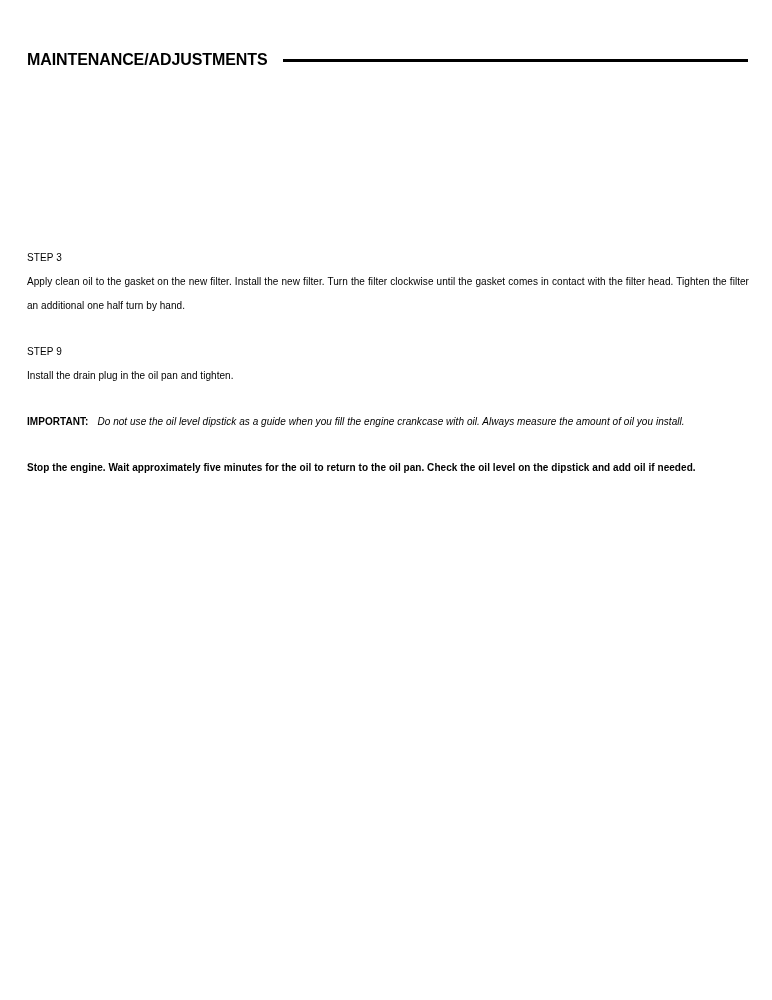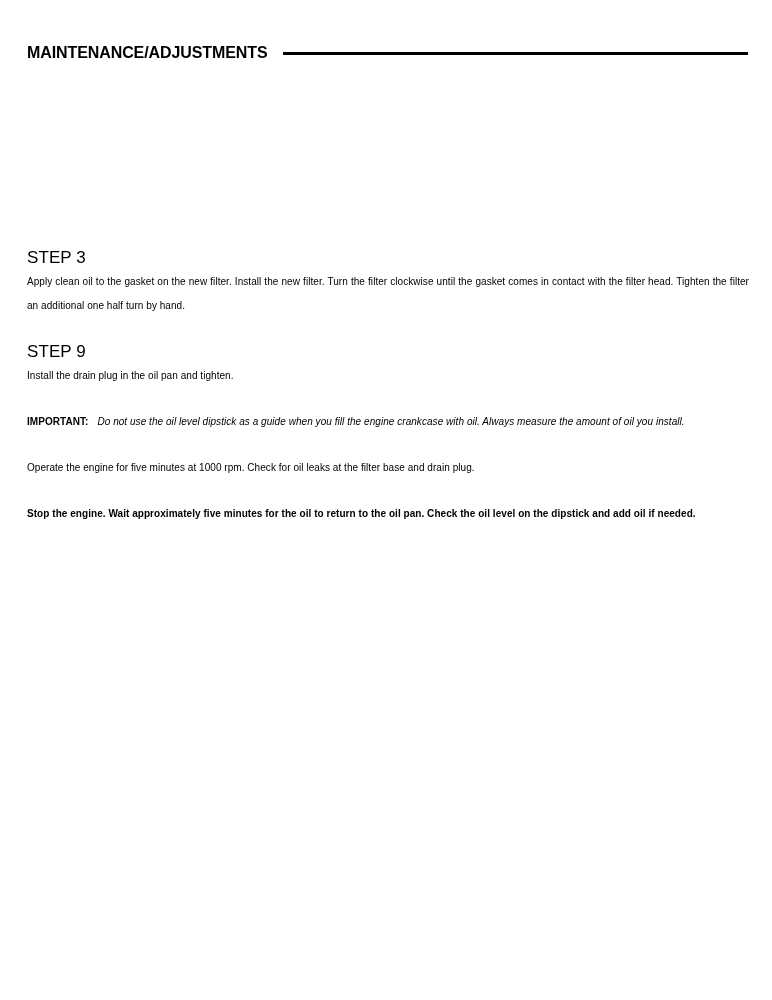--- a/index.html
+++ b/index.html
@@ -19,21 +19,21 @@
   .page {
     position: absolute;
     inset: 0;
     background: #ffffff;
   }
 
   
   .page-header {
     position: absolute;
     left: 27px;
-    top: 43px;
+    top: 50px;
     right: 24px;
     display: flex;
     align-items: baseline;
     gap: 8px;
   }
   .page-header-title {
     font-size: 16.5px;
     font-weight: bold;
     letter-spacing: -0.1px;
     white-space: nowrap;
@@ -58,21 +58,21 @@
   }
 
   .step-block {
     margin-bottom: 22px;
   }
   .step-block:last-child {
     margin-bottom: 0;
   }
 
   .step-heading {
-    font-size: 17px;
+    font-size: 10px;
     line-height: 24px;
     letter-spacing: 0.1px;
   }
 
   .para {
     font-size: 10px;
     line-height: 24px;
     letter-spacing: 0.05px;
     margin: 0;
   }
@@ -126,22 +126,19 @@
 
     <div class="step-block">
     </div>
 
     <div class="para-block">
       <p class="para">
         <span class="important-label">IMPORTANT:</span><span class="important-gap"></span><span class="important-body">Do not use the oil level dipstick as a guide when you fill the engine crankcase with oil. Always measure the amount of oil you install.</span>
       </p>
     </div>
 
-    <div class="para-block">
-      <p class="para">Operate the engine for five minutes at 1000 rpm. Check for oil leaks at the filter base and drain plug.</p>
-    </div>
 
     <div class="para-block">
       <p class="para">Stop the engine. Wait approximately five minutes for the oil to return to the oil pan. Check the oil level on the dipstick and add oil if needed.</p>
     </div>
 
   </div>
 </div>
 
 </body></html>

